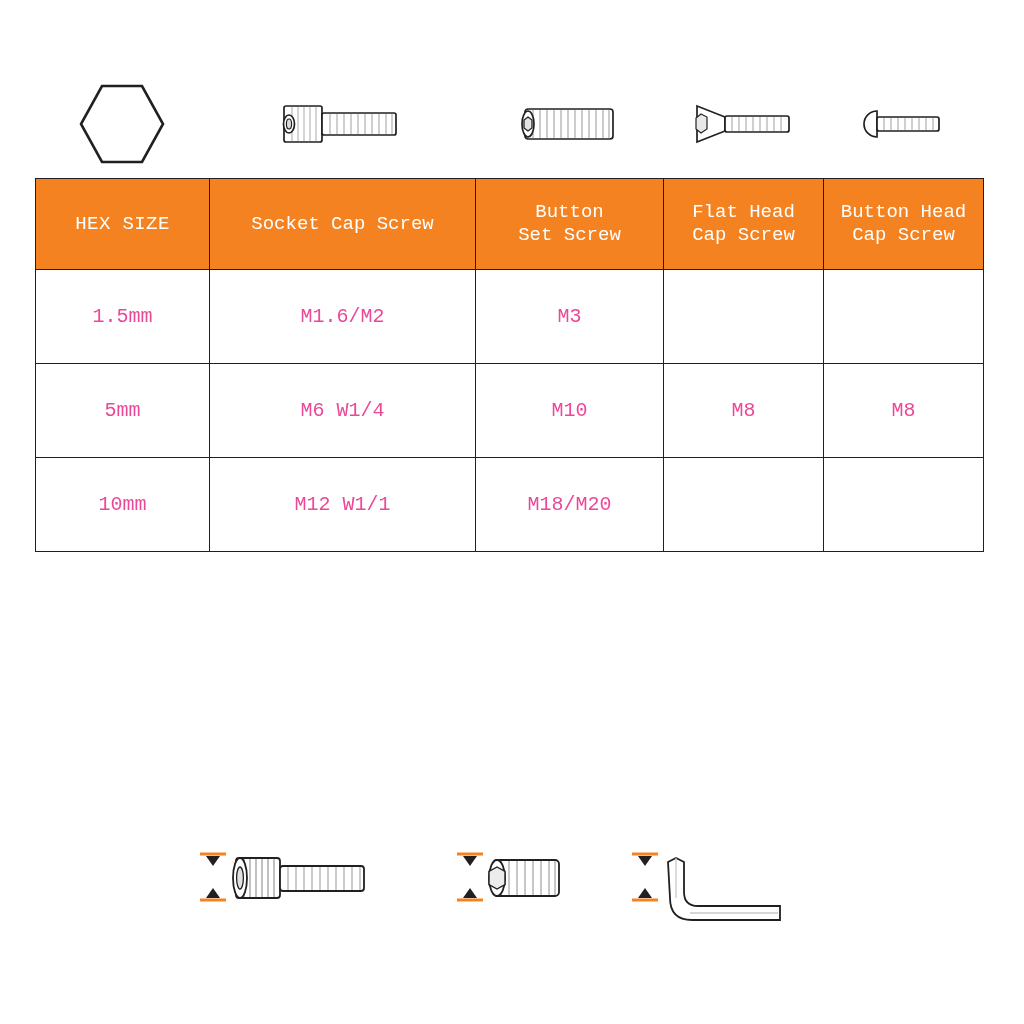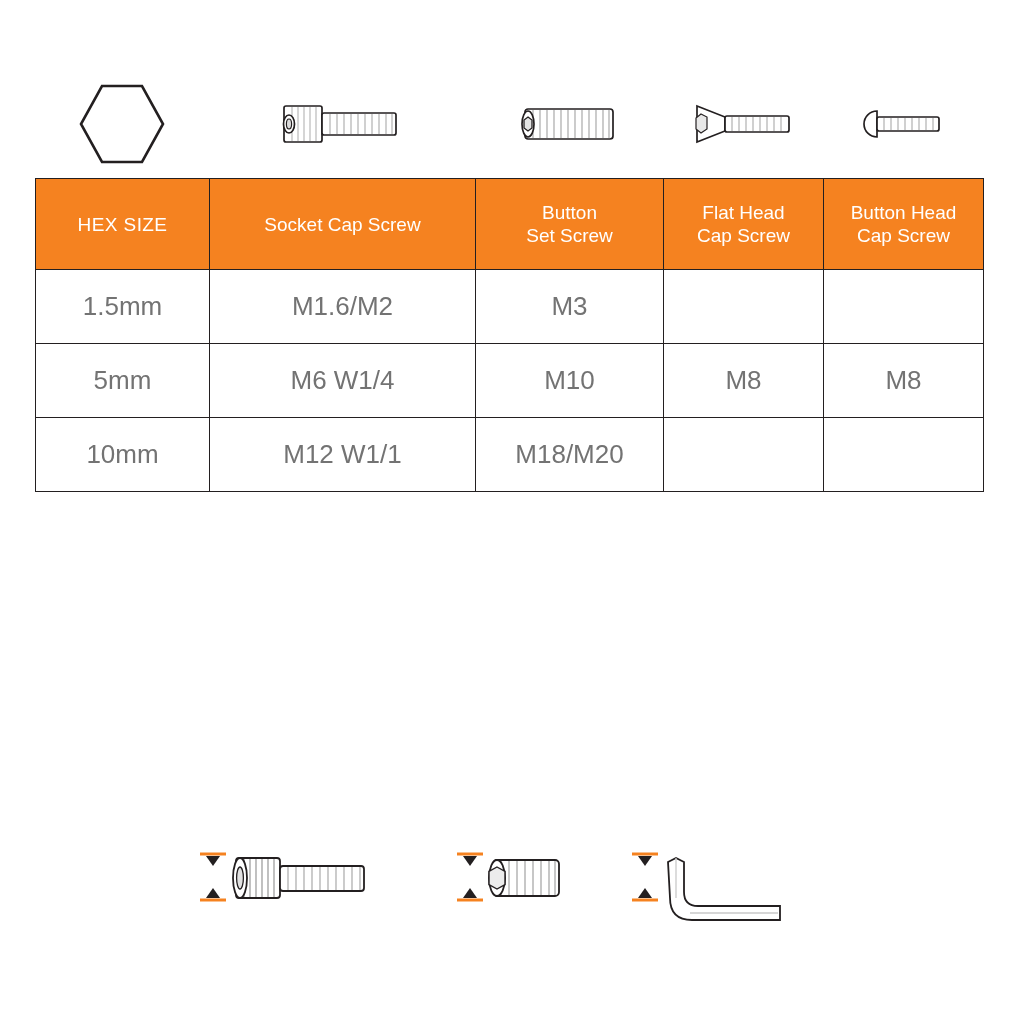--- a/index.html
+++ b/index.html
@@ -39,20 +39,21 @@
   .icon-cell.button    { width: 160px; }
 
   
   #spec-table {
     position: absolute;
     left: 35px;
     top: 178px;
     width: 948px;
     border-collapse: collapse;
     table-layout: fixed;
+    font-family: Liberation Mono, monospace;
   }
   #spec-table td, #spec-table th {
     border: 1.6px solid #231f20;
     text-align: center;
     vertical-align: middle;
     font-weight: normal;
   }
   #spec-table thead th {
     background: #f58220;
     color: #ffffff;
@@ -60,23 +61,23 @@
     font-size: 19px;
     line-height: 23px;
     padding: 2px 4px;
   }
   #spec-table thead th.hexhead {
     font-size: 19px;
     letter-spacing: .4px;
   }
   #spec-table tbody td {
     height: 61px;
-    font-size: 26px;
-    color: #737373;
-    padding: 6px 4px;
+    font-size: 20px;
+    color: #ec4899;
+    padding: 16px 4px;
   }
   col.c0 { width: 174px; }
   col.c1 { width: 266px; }
   col.c2 { width: 188px; }
   col.c3 { width: 160px; }
   col.c4 { width: 160px; }
 
   
   #bottom-strip {
     position: absolute;

